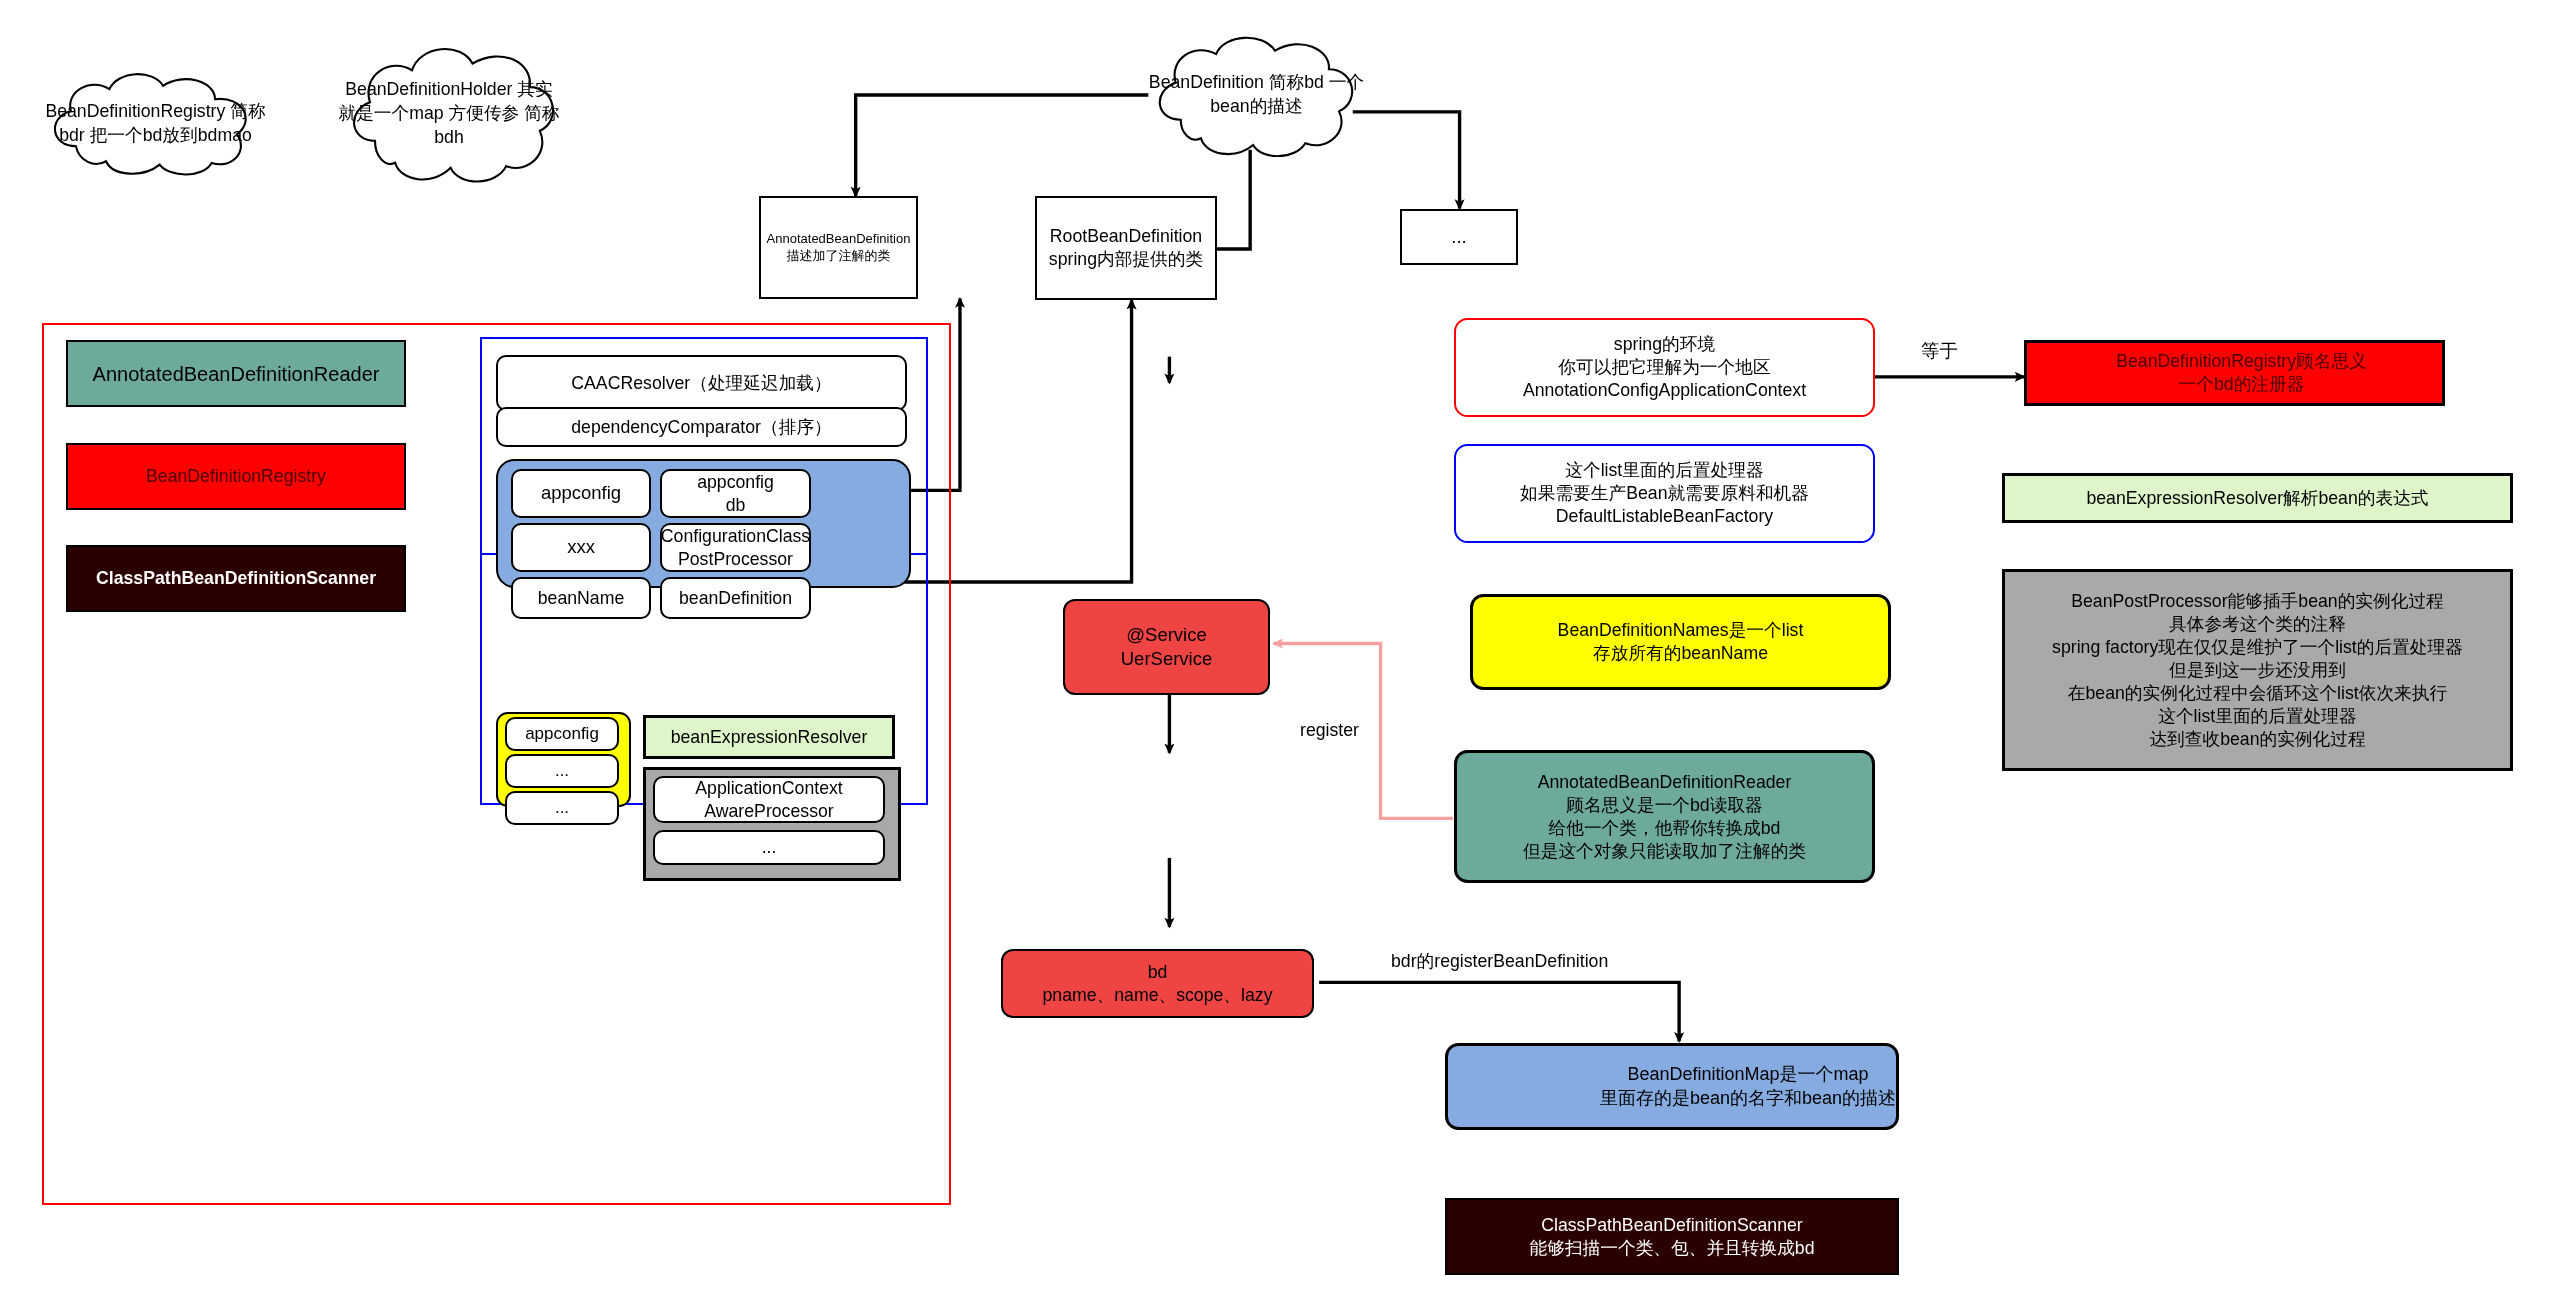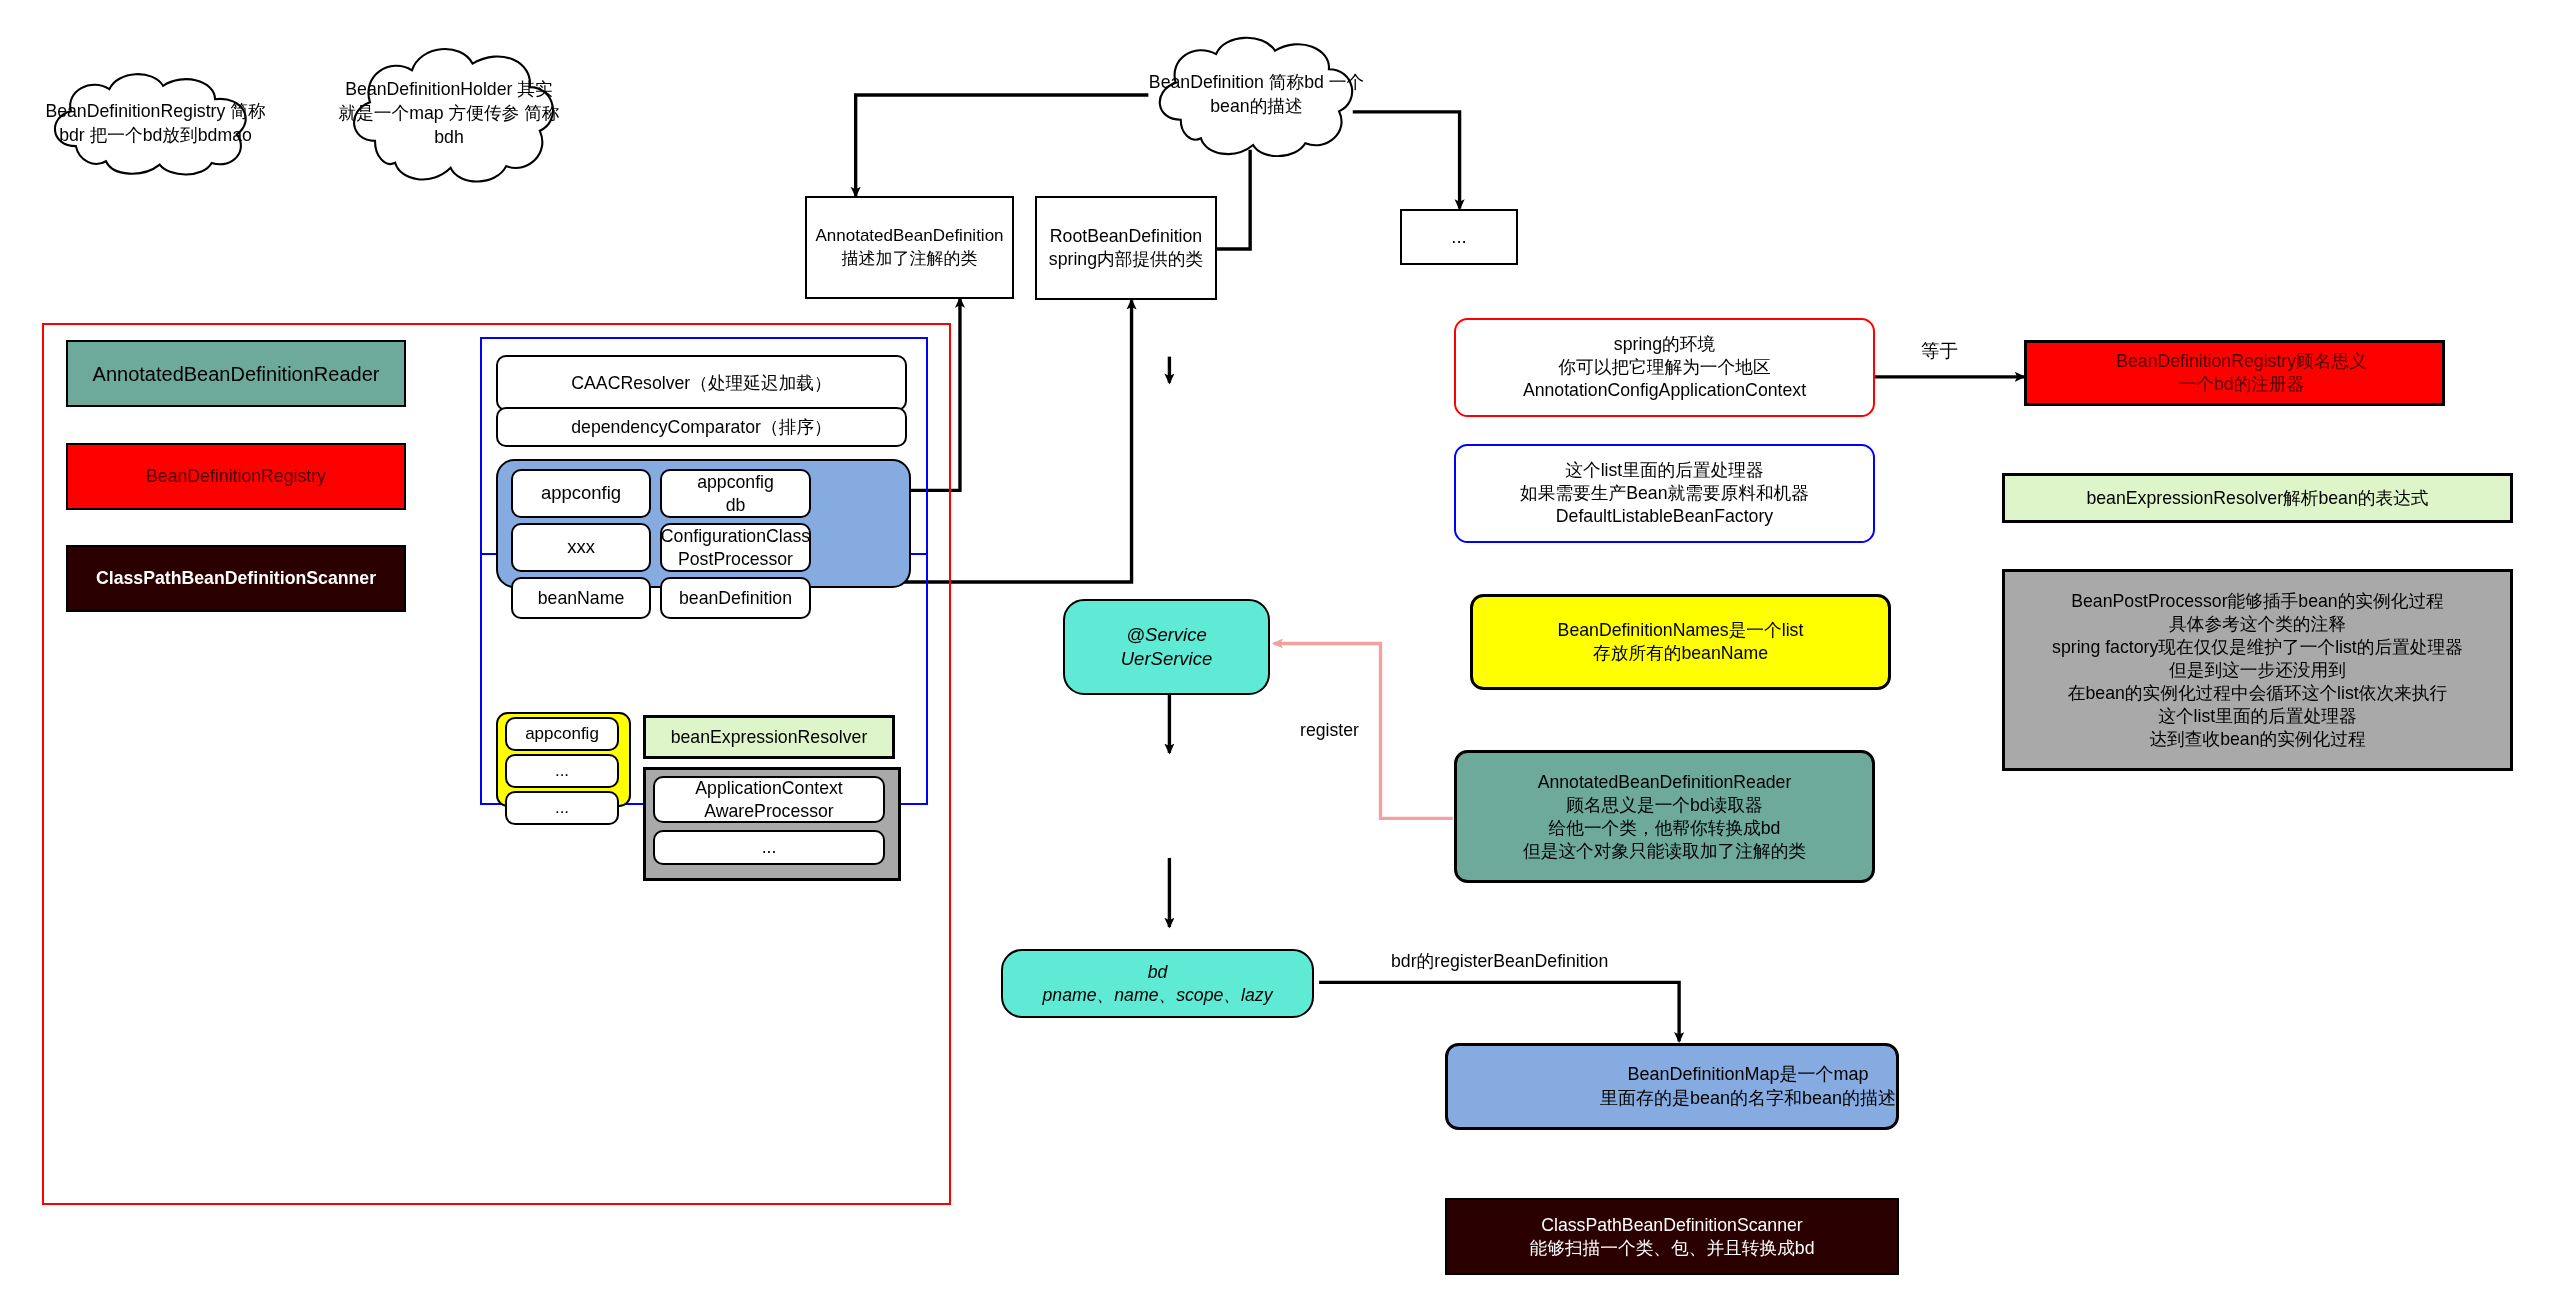--- a/index.html
+++ b/index.html
@@ -7,21 +7,21 @@
     width:2576px;height:1297px;position:relative;overflow:hidden;
     font-family:"Liberation Sans","DejaVu Sans",sans-serif;
     color:#000;
   }
   #canvas{position:absolute;left:0;top:0;width:2576px;height:1297px;}
   svg.wires{position:absolute;left:0;top:0;width:2576px;height:1297px;pointer-events:none;}
   .node{position:absolute;box-sizing:border-box;display:flex;align-items:center;justify-content:center;text-align:center;line-height:1.30;}
   .node span{display:block;white-space:pre-line;}
   
   .rect{border:2.5px solid #000;background:#fff;}
-  .rrect{border:2.5px solid #000;background:#5eead4;border-radius:21px;font-style:italic;}
+  .rrect{border:2.5px solid #000;background:#ef4444;border-radius:12px;}
   .pill{border:2.5px solid #000;background:#fff;border-radius:10px;}
   
   .cloud{position:absolute;}
   .cloud svg{position:absolute;left:0;top:0;}
   .cloud .ctext{position:absolute;left:0;top:0;width:100%;height:100%;
      display:flex;align-items:center;justify-content:center;text-align:center;line-height:1.35;}
   
   .outer-red{position:absolute;border:2.5px solid #ff0000;background:transparent;}
   .inner-blue{position:absolute;border:2.5px solid #0000ff;background:transparent;}
   .bluegroup{position:absolute;background:#85abe0;border:2.5px solid #000;border-radius:18.5px;}
@@ -103,21 +103,21 @@
     <svg width="229" height="125" viewBox="0 0 272 148">
       <path d="M46,104 C16,104 12,70 40,60 C32,32 62,12 88,26 C98,2 144,0 158,22 C188,4 224,20 222,44
                C252,44 260,82 234,94 C246,118 220,142 194,132 C182,152 142,152 132,134
                C110,152 76,146 70,126 C58,132 46,120 46,104 Z" fill="#ffffff" stroke="#000" stroke-width="2.5"></path>
     </svg>
     <div class="ctext" style="font-size:17.7px;">BeanDefinition
 简称bd
 一个bean的描述</div>
   </div>
 
-  <div class="node rect" style="left:759px;top:196px;width:209px;height:103px;font-size:17px;margin-left:46px;">
+  <div class="node rect" style="left:759px;top:196px;width:159px;height:103px;font-size:13px;">
     <span>AnnotatedBeanDefinition
 描述加了注解的类</span>
   </div>
 
   <div class="node rect" style="left:1035px;top:196px;width:182px;height:104px;font-size:17.7px;">
     <span>RootBeanDefinition
 spring内部提供的类</span>
   </div>
 
   <div class="node rect" style="left:1400px;top:209px;width:118px;height:56px;font-size:18.5px;">

